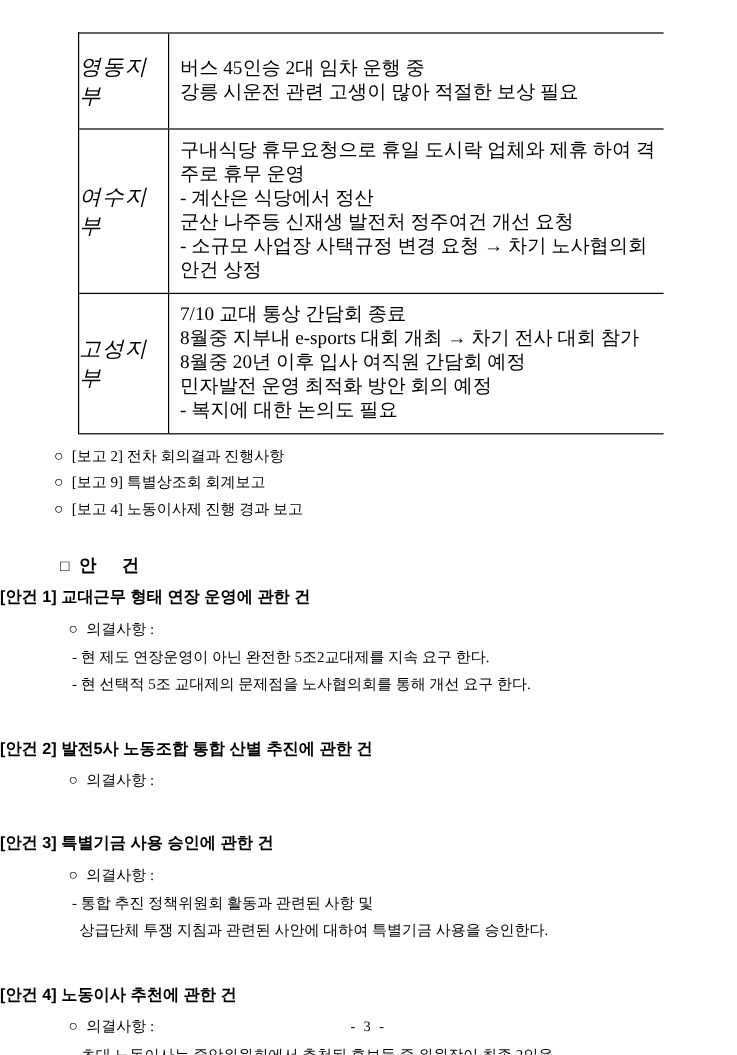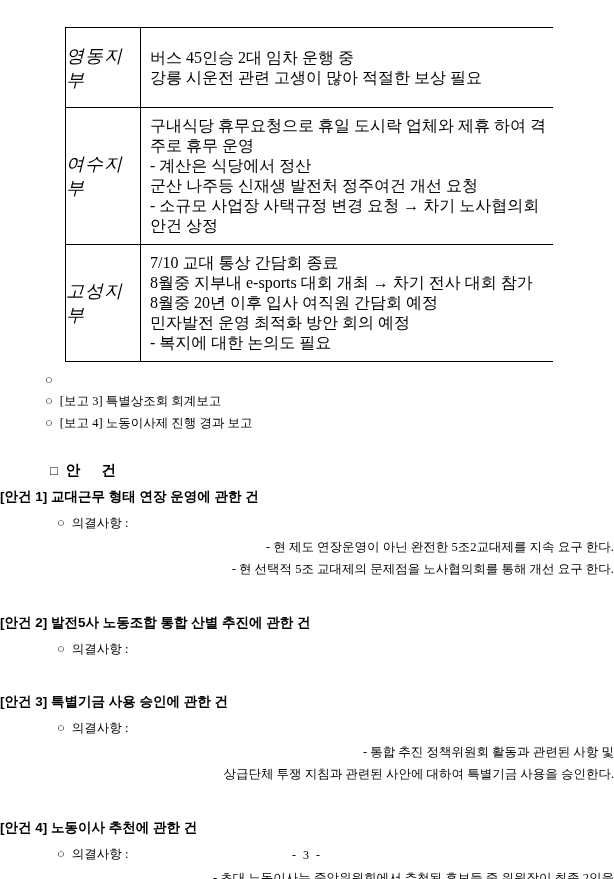--- a/index.html
+++ b/index.html
@@ -51,23 +51,23 @@
   .agenda-heading {
     font-family:"Liberation Sans","DejaVu Sans",sans-serif;
     font-weight:bold; font-size:13.5px; line-height:20px;
   }
   .resolution {
     margin:6px 0 0 57px;
     display:flex; align-items:baseline;
     font-size:12.5px; line-height:20px;
   }
   .points {
-    margin:3px 0 0 28px;
+    margin:3px 0 0 60px;
     white-space:pre-wrap;
-    font-size:12.5px; line-height:22px;text-align:right;
+    font-size:12.5px; line-height:22px;
   }
   
   .page-footer {
     position:absolute; left:0; bottom:16px; width:100%;
     text-align:center; font-size:12px; letter-spacing:2px;
   }
 </style>
 </head>
 <body>
 
@@ -96,24 +96,25 @@
 8월중 20년 이후 입사 여직원 간담회 예정
 민자발전 운영 최적화 방안 회의 예정
 - 복지에 대한 논의도 필요</div>
     </div>
   </div>
 </div>
 
 <div class="reports">
   <div class="report-line">
     <span class="bullet-circle">○</span>
+    <span>[보고 2] 전차 회의결과 진행사항</span>
   </div>
   <div class="report-line">
     <span class="bullet-circle">○</span>
-    <span>[보고 3] 특별상조회 회계보고</span>
+    <span>[보고 9] 특별상조회 회계보고</span>
   </div>
   <div class="report-line">
     <span class="bullet-circle">○</span>
     <span>[보고 4] 노동이사제 진행 경과 보고</span>
   </div>
 </div>
 
 <div class="agenda-title">
   <span class="marker">□</span>
   <span class="ttl">안    건</span>

